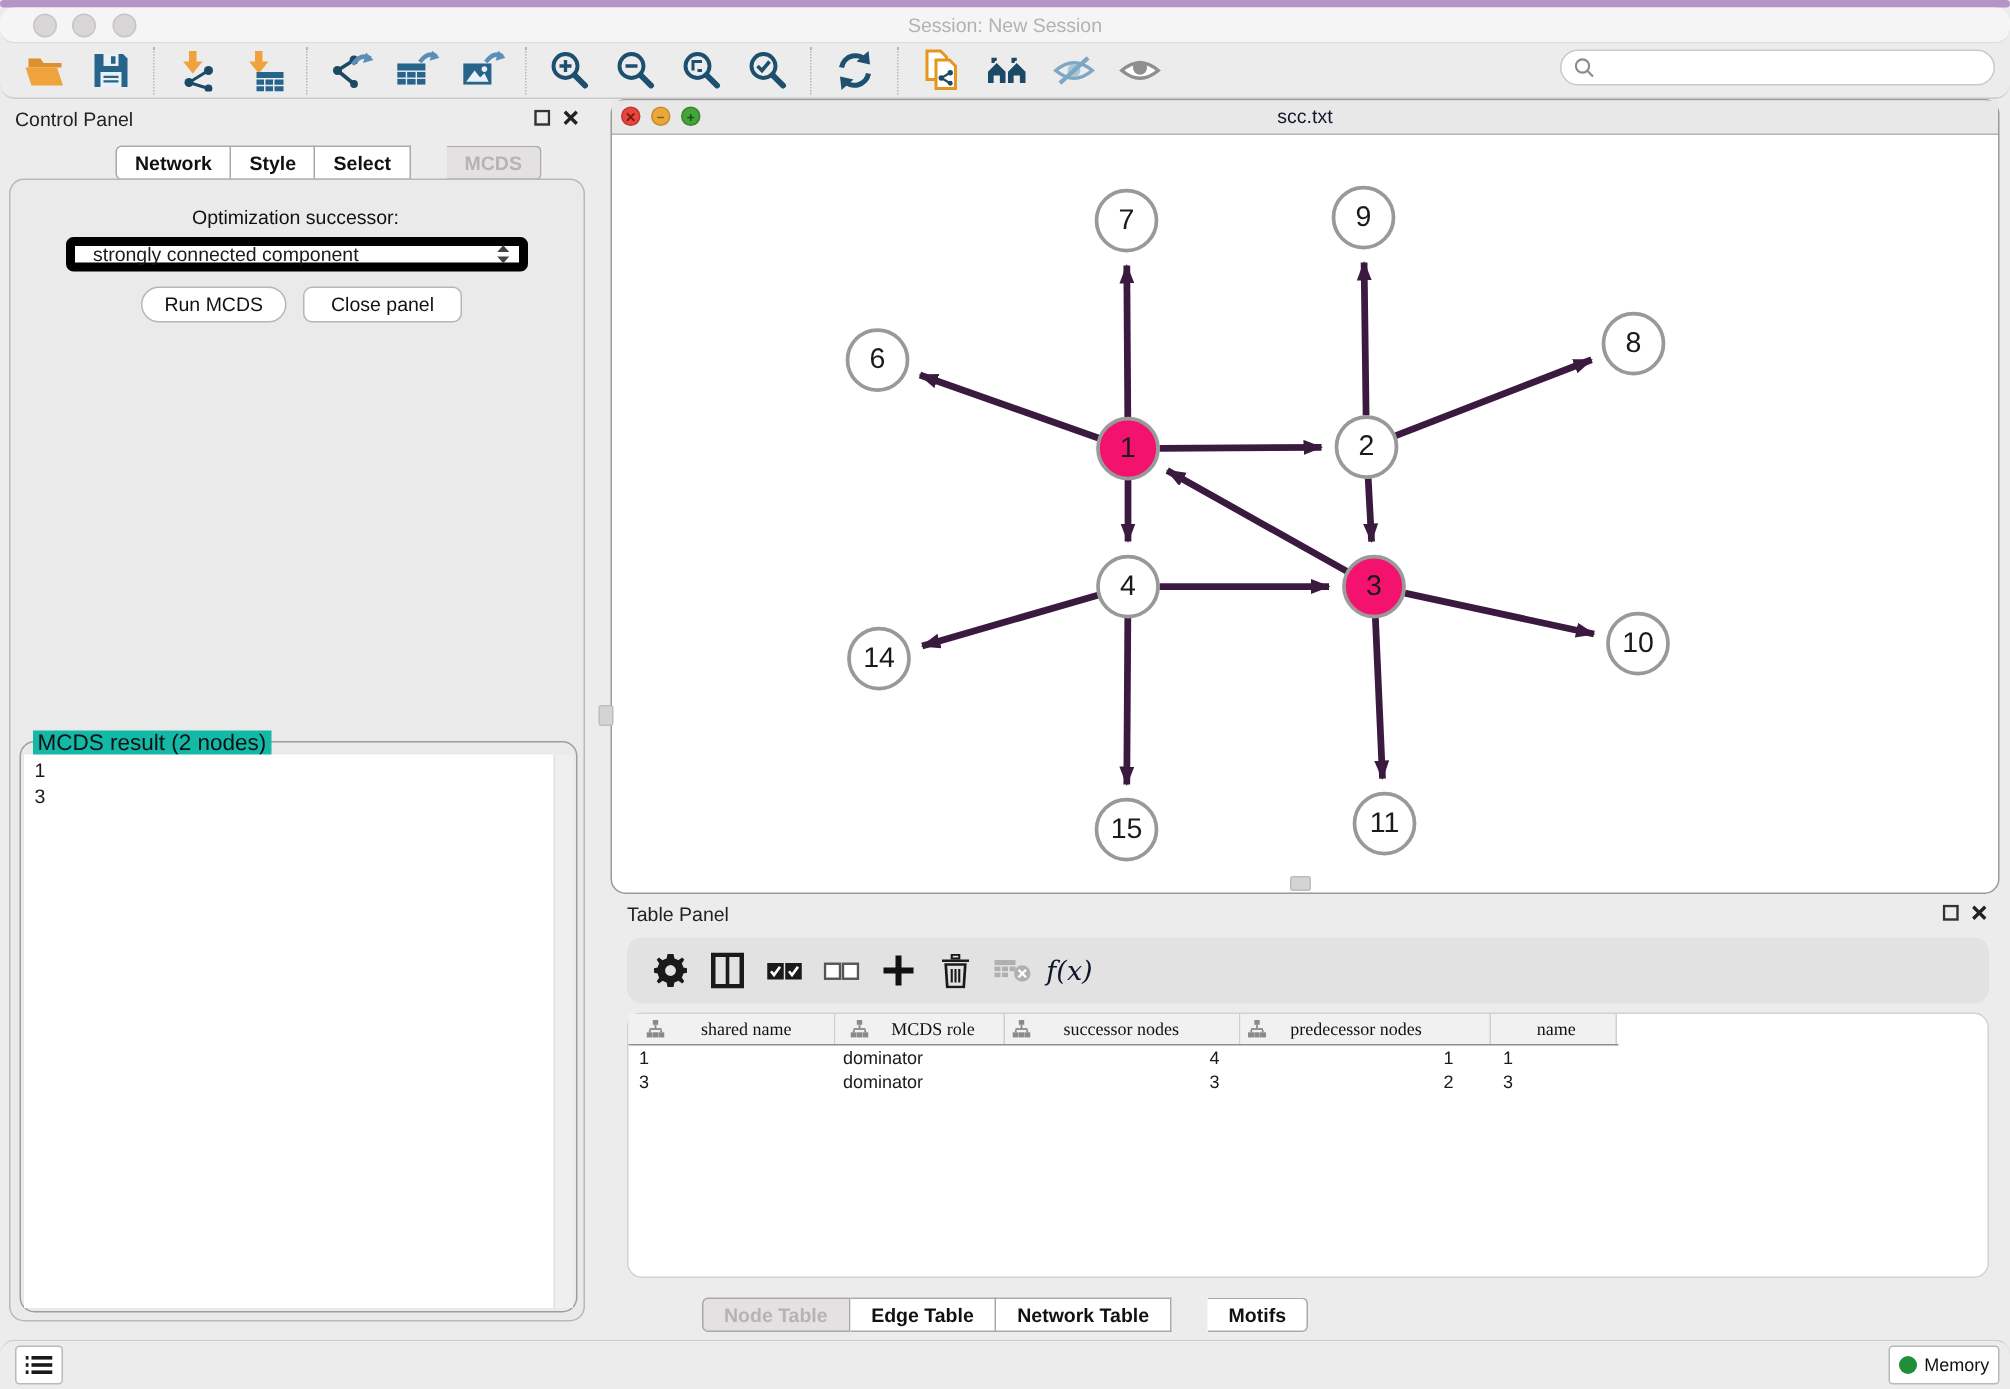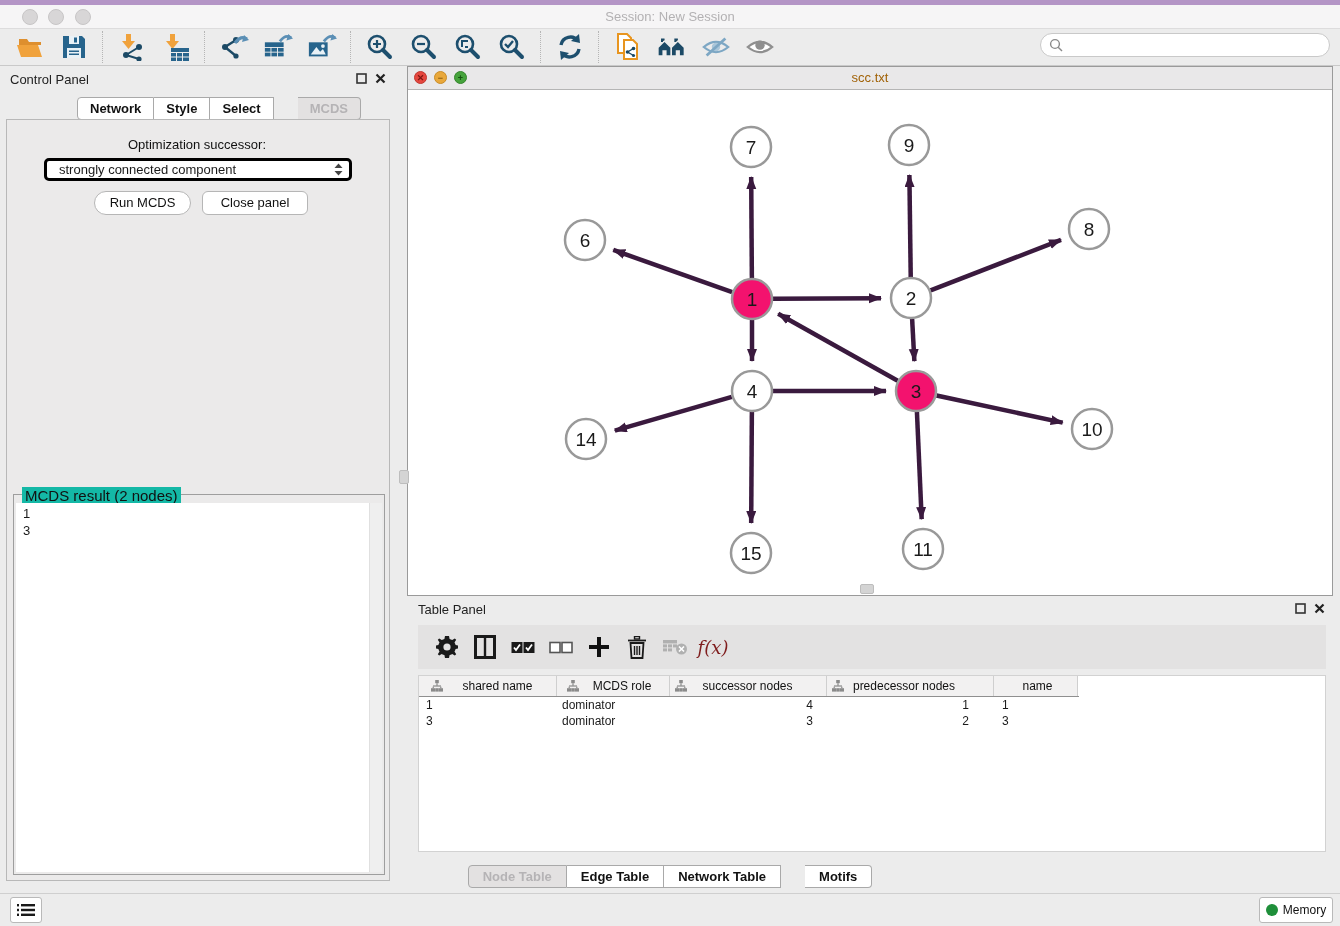--- a/index.html
+++ b/index.html
@@ -1,18 +1,18 @@
 <!DOCTYPE html>
 <html><head>
 <meta charset="utf-8">
 <style>
   html,body{margin:0;padding:0;}
   body{width:1340px;height:926px;position:relative;background:#ececec;
        font-family:"Liberation Sans",sans-serif;overflow:hidden;color:#1a1a1a;}
-  .abs{position:absolute;}
+  .abs{position:absolute;border-radius:10px;}
 
   
   #top-accent{left:0;top:0;width:1340px;height:5px;background:#b495c6;}
   #titlebar{left:0;top:5px;width:1340px;height:23px;background:#f6f5f6;border-bottom:1px solid #dddcdd;}
   #titlebar .title{width:100%;text-align:center;font-size:13px;color:#b3b1b3;line-height:23px;}
   .tl-dot{width:14px;height:14px;border-radius:50%;background:#d8d6d7;border:1px solid #c7c5c6;display:inline-block;margin-right:6px;}
   #main-lights{left:22px;top:9px;}
 
   #toolbar{left:0;top:29px;width:1340px;height:37px;border-bottom:1px solid #c9c9c9;
            display:flex;align-items:center;padding-left:8px;box-sizing:border-box;}
@@ -27,55 +27,55 @@
   #cp-header .ptitle{position:absolute;left:10px;top:6px;font-size:13px;color:#222;}
   .panel-btns{position:absolute;right:8px;top:7px;display:flex;gap:8px;align-items:center;}
   #cp-tabs{left:77px;top:97px;display:flex;}
   .tab{border:1px solid #a9a9a9;border-left:none;background:#fff;font-size:13px;font-weight:bold;
        padding:3px 12px;line-height:15px;color:#111;}
   .tab:first-child{border-left:1px solid #a9a9a9;border-radius:4px 0 0 4px;}
   .tab:last-child{border-radius:0 4px 4px 0;margin-left:24px;}
   .tab.disabled-sel{background:#e3e1e1;color:#b5b3b5;}
   #cp-box{left:6px;top:119px;width:382px;height:760px;border:1px solid #b8b8b8;background:#ebeaea;}
   #opt-label{left:0;top:137px;width:394px;text-align:center;font-size:13px;color:#111;}
-  #opt-select{left:44px;top:158px;width:308px;height:23px;background:#fff;border:3px solid #000000;border-radius:5px;
+  #opt-select{left:44px;top:158px;width:308px;height:23px;background:#fff;border:6px solid #000000;border-radius:5px;
               display:flex;align-items:center;font-size:13px;padding-left:12px;box-sizing:border-box;}
   #opt-select .chev{margin-left:auto;margin-right:6px;display:flex;flex-direction:column;gap:1px;}
   .btn{background:#fff;border:1px solid #b6b6b6;border-radius:6px;font-size:13px;color:#111;
        text-align:center;line-height:21px;}
   #run-btn{left:94px;top:191px;width:95px;height:22px;border-radius:12px;}
   #close-btn{left:202px;top:191px;width:104px;height:22px;}
   #result-group{left:13px;top:494px;width:370px;height:379px;border:1px solid #9e9e9e;}
   #result-legend{position:absolute;left:8px;top:-8px;background:#14b8a6;padding:0 3px;font-size:15px;color:#111;}
   #result-text{position:absolute;left:2px;top:8px;right:14px;bottom:2px;background:#fff;
                font-size:13px;line-height:17px;padding:2px 0 0 7px;white-space:pre-line;}
   #result-scroll{position:absolute;right:2px;top:8px;width:12px;bottom:2px;background:#efefef;border-left:1px solid #e0e0e0;}
 
   
   #net-window{left:407px;top:66px;width:926px;height:530px;border:1px solid #9a9a9a;background:#fff;box-sizing:border-box;}
   #net-titlebar{position:absolute;left:0;top:0;right:0;height:22px;background:#e9e8e9;border-bottom:1px solid #b5b5b5;}
-  #net-titlebar .title{width:100%;text-align:center;font-size:13px;color:#a16207;line-height:21px;}
+  #net-titlebar .title{width:100%;text-align:center;font-size:13px;color:#0f172a;line-height:21px;}
   .mac-dot{width:13px;height:13px;border-radius:50%;display:inline-flex;align-items:center;justify-content:center;
            font-size:9px;font-weight:bold;margin-right:7px;box-sizing:border-box;}
   #net-lights{position:absolute;left:6px;top:4px;display:flex;}
   .dot-red{background:#e5473f;border:1px solid #c03730;color:#7c1612;}
   .dot-yellow{background:#e9a83b;border:1px solid #c98c27;color:#8a5d10;}
   .dot-green{background:#46a33c;border:1px solid #35852d;color:#14530f;}
   #graph-svg{position:absolute;left:0;top:22px;}
   #left-grip{left:399px;top:470px;width:8px;height:12px;background:#d4d4d4;border:1px solid #bdbdbd;border-radius:2px;}
   #bottom-grip{left:860px;top:584px;width:12px;height:8px;background:#d4d4d4;border:1px solid #bdbdbd;border-radius:2px;}
 
   
   #tp-header{left:407px;top:596px;width:926px;height:28px;}
   #tp-header .ptitle{position:absolute;left:11px;top:6px;font-size:13px;color:#222;}
   #tp-toolbar{left:418px;top:625px;width:908px;height:44px;background:#e3e2e2;display:flex;align-items:center;padding-left:10px;box-sizing:border-box;}
   .tp-icon{width:26px;height:26px;margin:0 6px;display:flex;align-items:center;justify-content:center;flex:0 0 auto;}
-  .fx{font-family:"DejaVu Serif",serif;font-style:italic;font-size:18px;color:#7f1d1d;}
+  .fx{font-family:"DejaVu Serif",serif;font-style:italic;font-size:18px;color:#0f172a;}
   #node-table{left:418px;top:675px;width:908px;height:177px;background:#fff;border:1px solid #d2d2d2;box-sizing:border-box;}
-  .thead{display:flex;height:20px;border-bottom:1px solid #8f8f8f;width:660px;}
+  .thead{display:flex;height:20px;border-bottom:1px solid #8f8f8f;width:660px;font-family:Liberation Serif, serif;}
   .th{background:#f2f1f1;border-right:1px solid #cfcfcf;box-sizing:border-box;display:flex;align-items:center;
       font-size:12px;color:#111;position:relative;}
   .th .h-label{flex:1;text-align:center;padding-right:4px;}
   .h-ico{margin-left:5px;flex:0 0 auto;display:flex;}
   .trow{display:flex;height:16px;font-size:12px;align-items:center;}
   .td{box-sizing:border-box;overflow:hidden;white-space:nowrap;}
   .c0{width:138px;padding-left:7px;}
   .c1{width:113px;padding-left:5px;}
   .c2{width:157px;text-align:right;padding-right:14px;}
   .c3{width:167px;text-align:right;padding-right:25px;}

